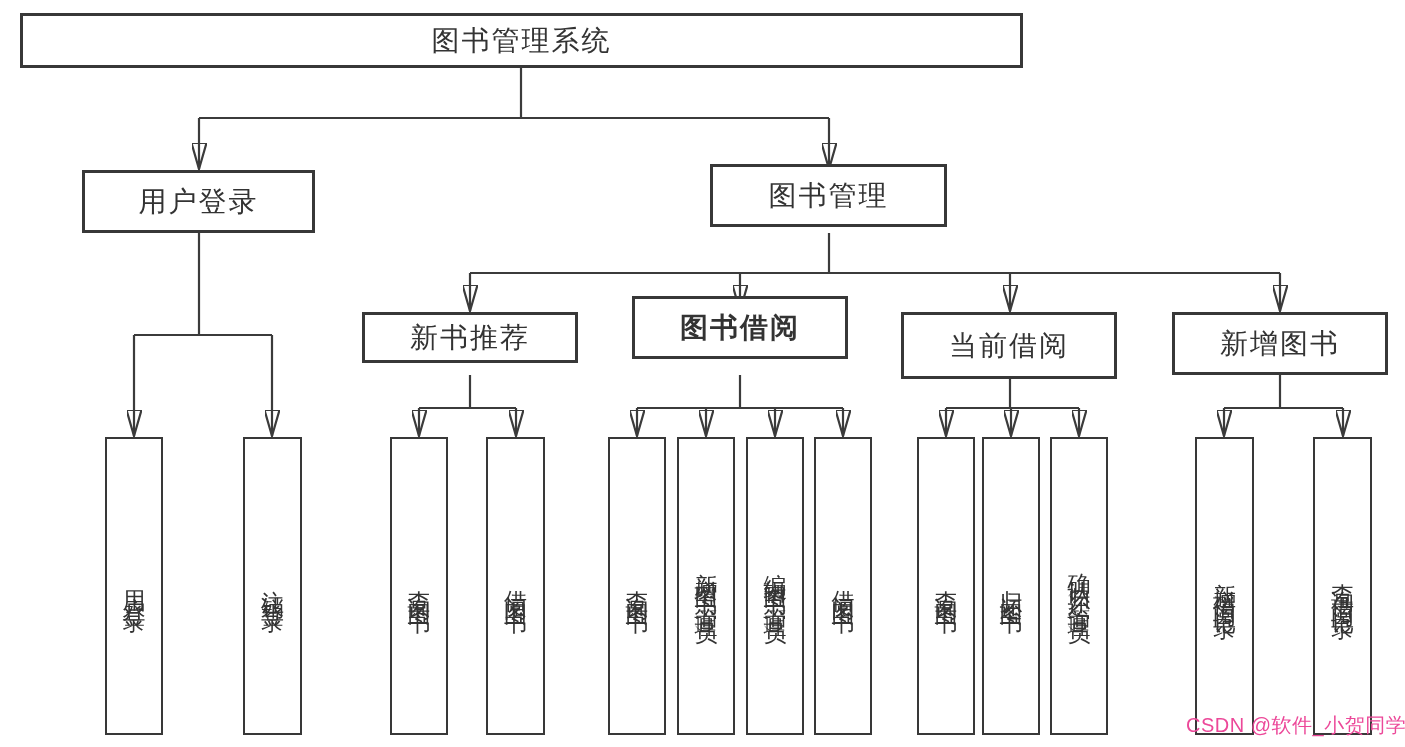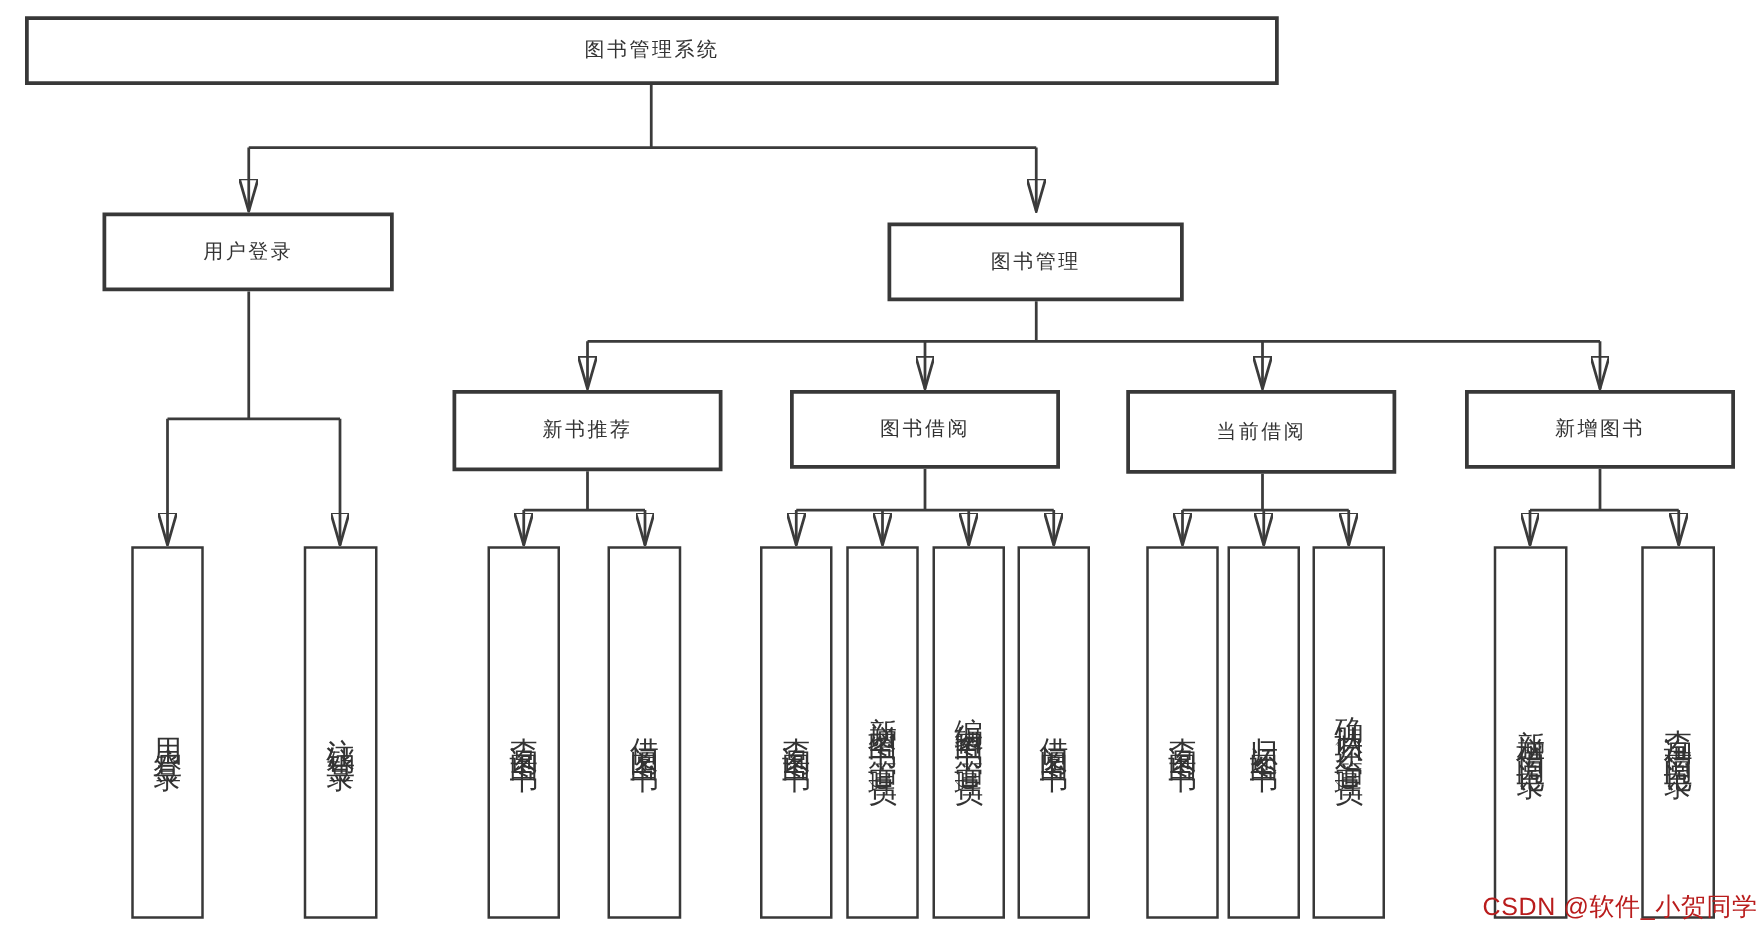--- a/index.html
+++ b/index.html
@@ -14,38 +14,38 @@
   .edges path { stroke:#3b3b3b; stroke-width:2.2; fill:none; }
   .node {
     position:absolute;
     background:#ffffff;
     border:3px solid #383838;
     box-sizing:border-box;
     display:flex; align-items:center; justify-content:center;
     color:#333333;
   }
   .node-h span {
-    font-size:16px;
+    font-size:28px;
     letter-spacing:2px;
     white-space:nowrap;
   }
   .node-v { border-width:2.5px; }
   .node-v span {
     writing-mode:vertical-lr;
     text-orientation:mixed;
     font-size:23px;
     letter-spacing:7px;
     line-height:1;
     white-space:nowrap;
   }
   .watermark {
     position:absolute;
     left:1186px; top:712px;
     font-size:20px;
-    color:#b91c1c;
+    color:#ec4899;
     letter-spacing:0.5px;
     white-space:nowrap;
     z-index:5;
   }
 </style>
 </head>
 <body>
 
 <div class="stage">
 
@@ -90,28 +90,28 @@
     <path d="M1343,408 V436" marker-end="url(#arrowhead)"></path>
   </svg>
 
   <div class="node node-h" style="left:20px; top:13px; width:1003px; height:55px;">
     <span>图书管理系统</span>
   </div>
 
   <div class="node node-h" style="left:82px; top:170px; width:233px; height:63px;">
     <span>用户登录</span>
   </div>
-  <div class="node node-h" style="left:710px; top:178px; width:237px; height:63px;">
+  <div class="node node-h" style="left:710px; top:164px; width:237px; height:63px;">
     <span>图书管理</span>
   </div>
 
-  <div class="node node-h" style="left:362px; top:312px; width:216px; height:65px;">
+  <div class="node node-h" style="left:362px; top:312px; width:216px; height:51px;">
     <span>新书推荐</span>
   </div>
-  <div class="node node-h" style="left:632px; top:312px; width:216px; height:63px;">
+  <div class="node node-h" style="left:632px; top:296px; width:216px; height:63px;font-weight:bold;">
     <span>图书借阅</span>
   </div>
   <div class="node node-h" style="left:901px; top:312px; width:216px; height:67px;">
     <span>当前借阅</span>
   </div>
   <div class="node node-h" style="left:1172px; top:312px; width:216px; height:63px;">
     <span>新增图书</span>
   </div>
 
   <div class="node node-v" style="left:105px; top:437px; width:58px; height:298px;">

